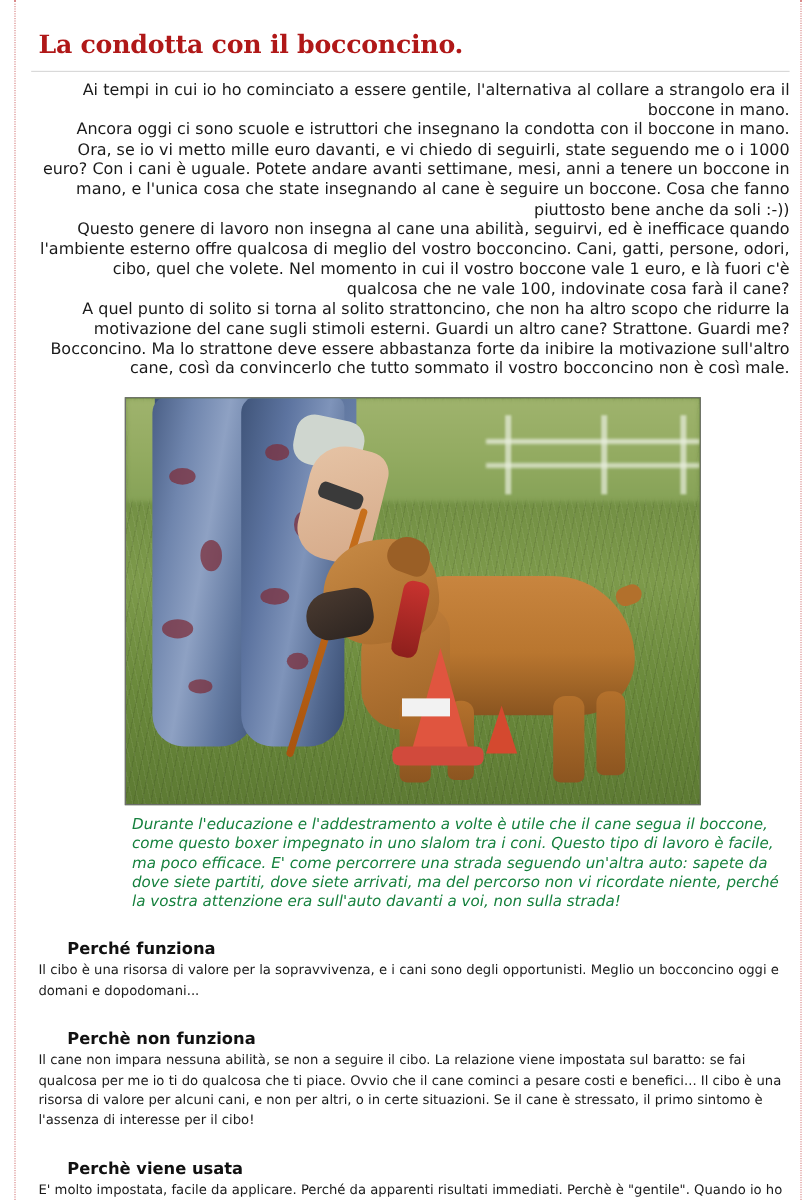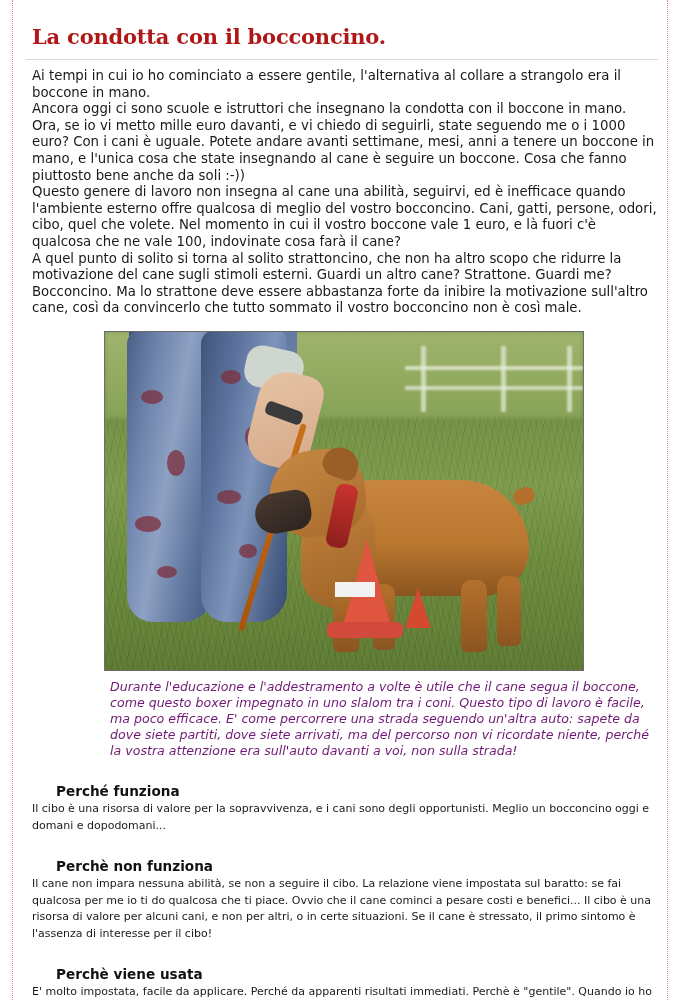--- a/index.html
+++ b/index.html
@@ -45,21 +45,21 @@
   .rule {
     border: 0;
     border-top: 1px solid #d9d9d9;
     margin: 0 0 8px 0;
   }
   .body-text {
     font-size: 13.3px;
     line-height: 16.6px;
     margin: 0 0 0 6px;
     max-width: 626px;
-    text-align: left;
+    text-align: right;
   }
   .body-text p {
     margin: 0 0 0 0;
   }
   .figure {
     margin: 14px 0 0 78px;
   }
   .photo {
     position: relative;
     width: 478px;
@@ -262,21 +262,21 @@
     width: 0; height: 0;
     border-left: 13px solid transparent;
     border-right: 13px solid transparent;
     border-bottom: 40px solid #d4492f;
   }
 
   .caption {
     font-size: 12.6px;
     line-height: 16px;
     font-style: italic;
-    color: #701a75;
+    color: #15803d;
     margin: 8px 0 0 6px;
     max-width: 630px;
   }
   .section {
     margin: 24px 0 0 6px;
   }
   .section h3 {
     font-family: "DejaVu Sans", sans-serif;
     font-weight: bold;
     font-size: 13.6px;

